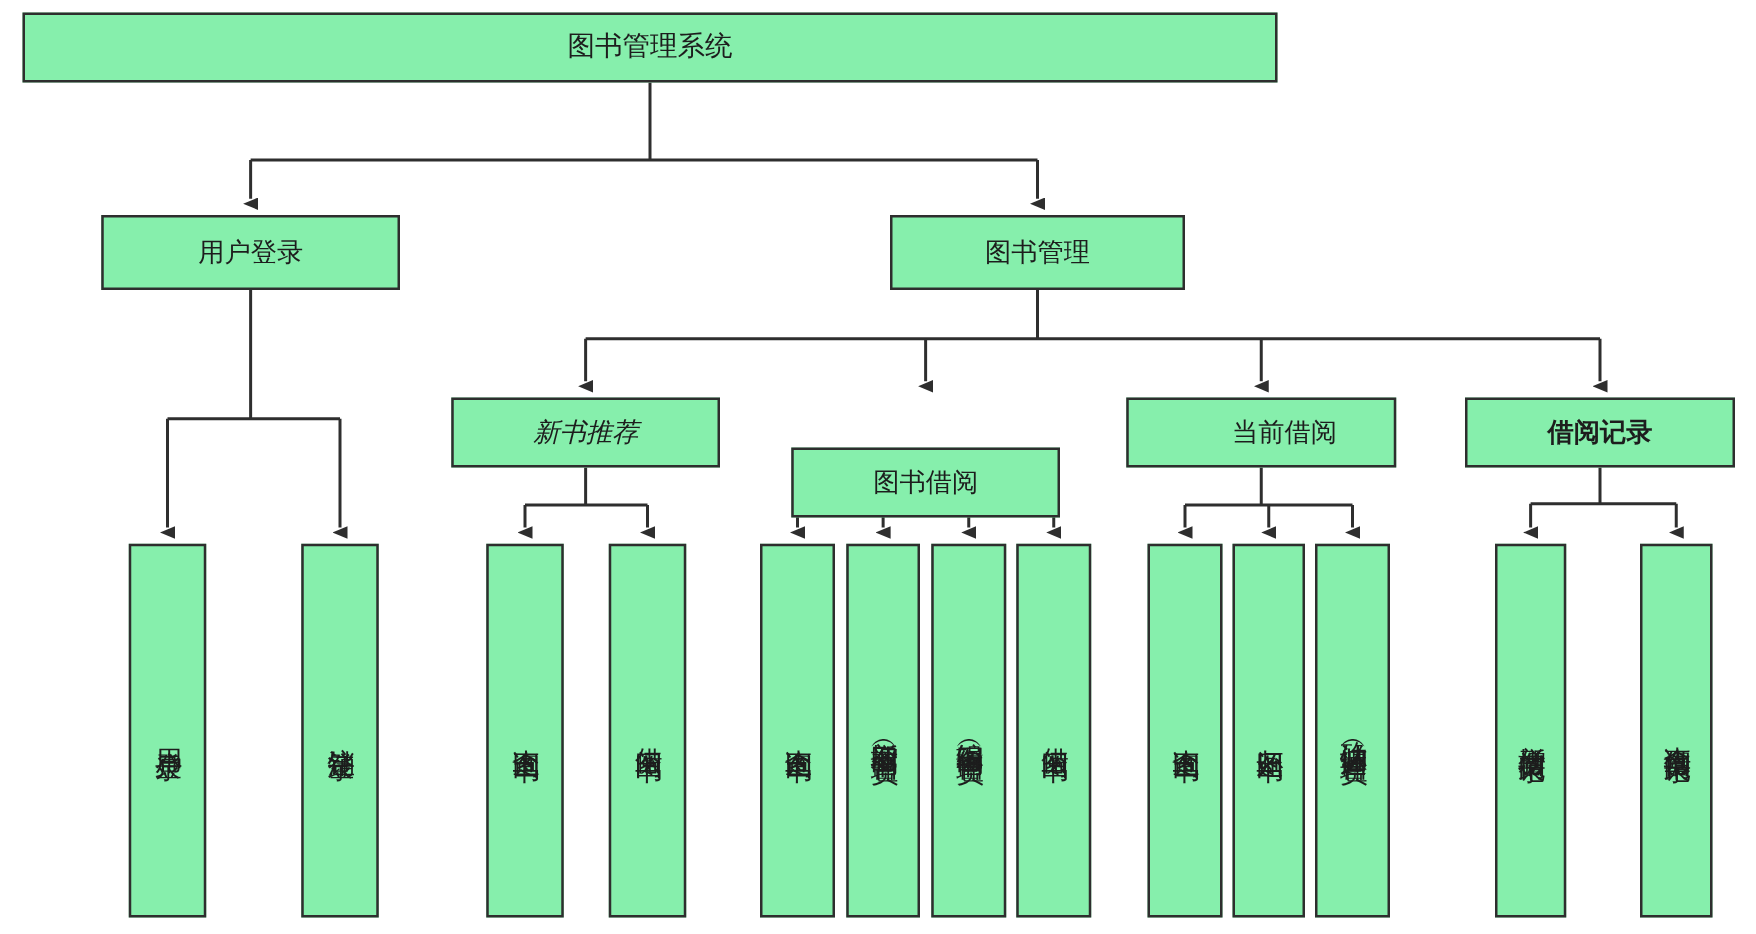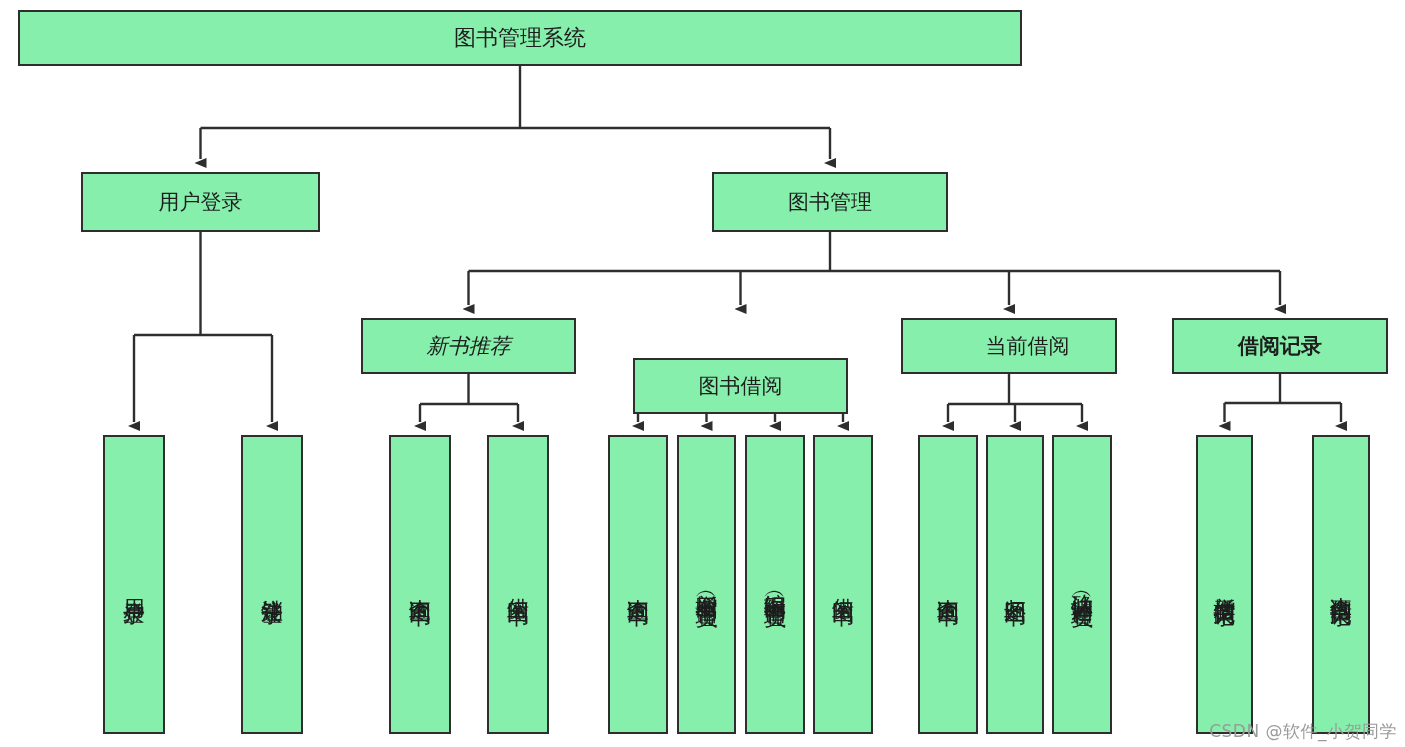--- a/index.html
+++ b/index.html
@@ -174,14 +174,13 @@
         <span class="label">确认归还（管理员）</span>
       </div>
       <div class="node vertical" style="left: 1196px; top: 435px; width: 57px; height: 299px;">
         <span class="label">新增借阅记录</span>
       </div>
       <div class="node vertical" style="left: 1312px; top: 435px; width: 58px; height: 299px;">
         <span class="label">查询借阅记录</span>
       </div>
     </div>
 
-  <div class="watermark">CSDN @软件_小贺同学</div>
 </div>
 
 </body></html>

